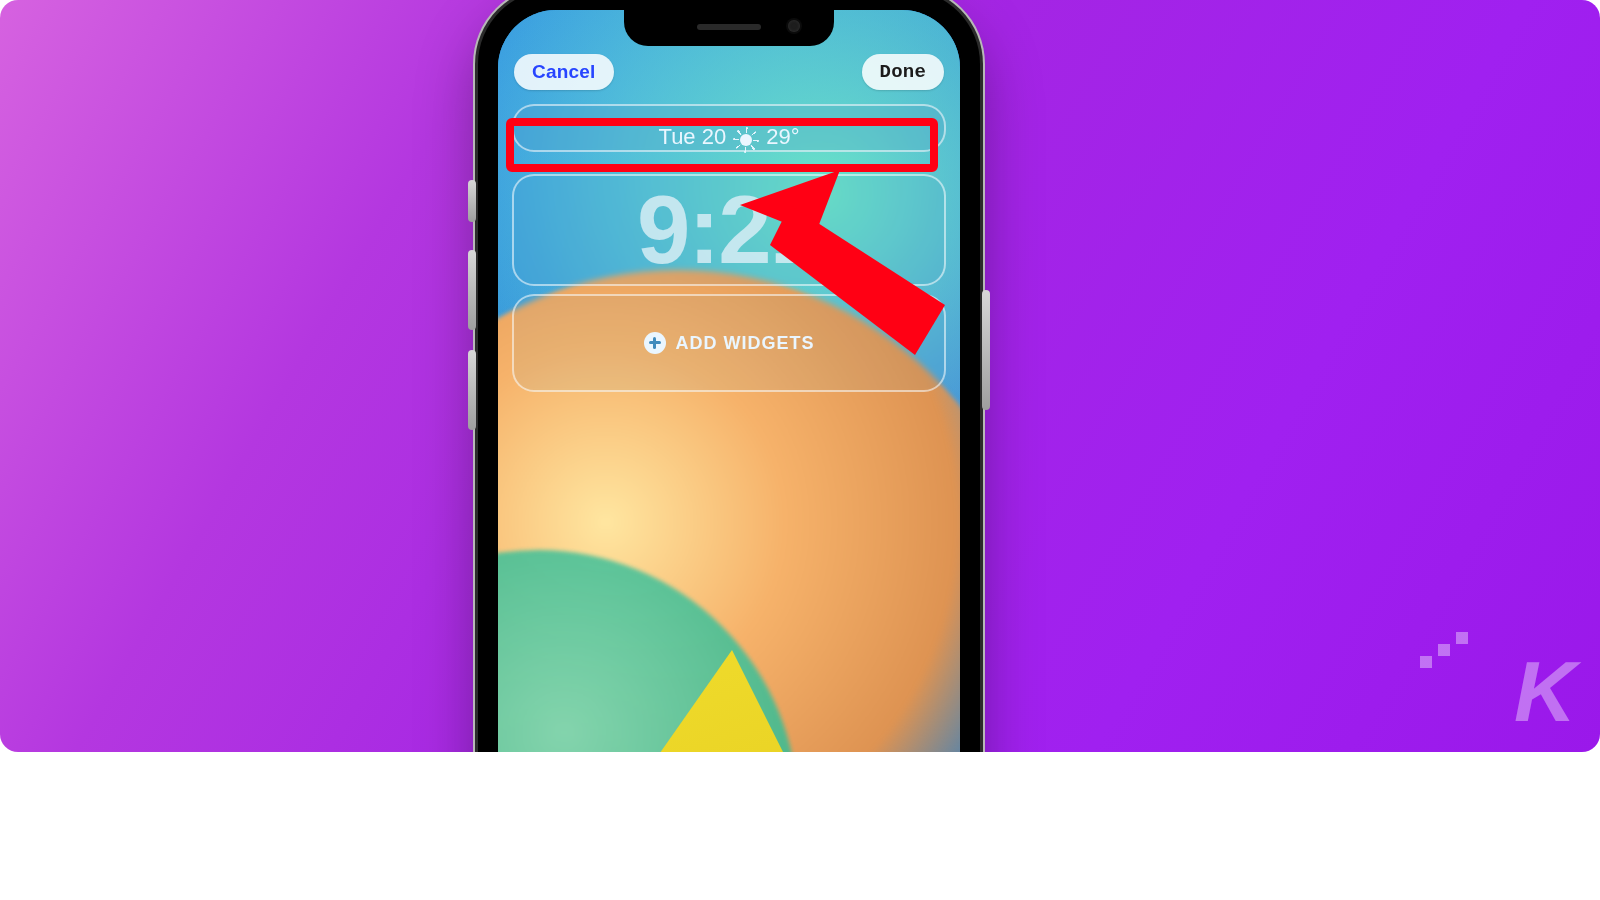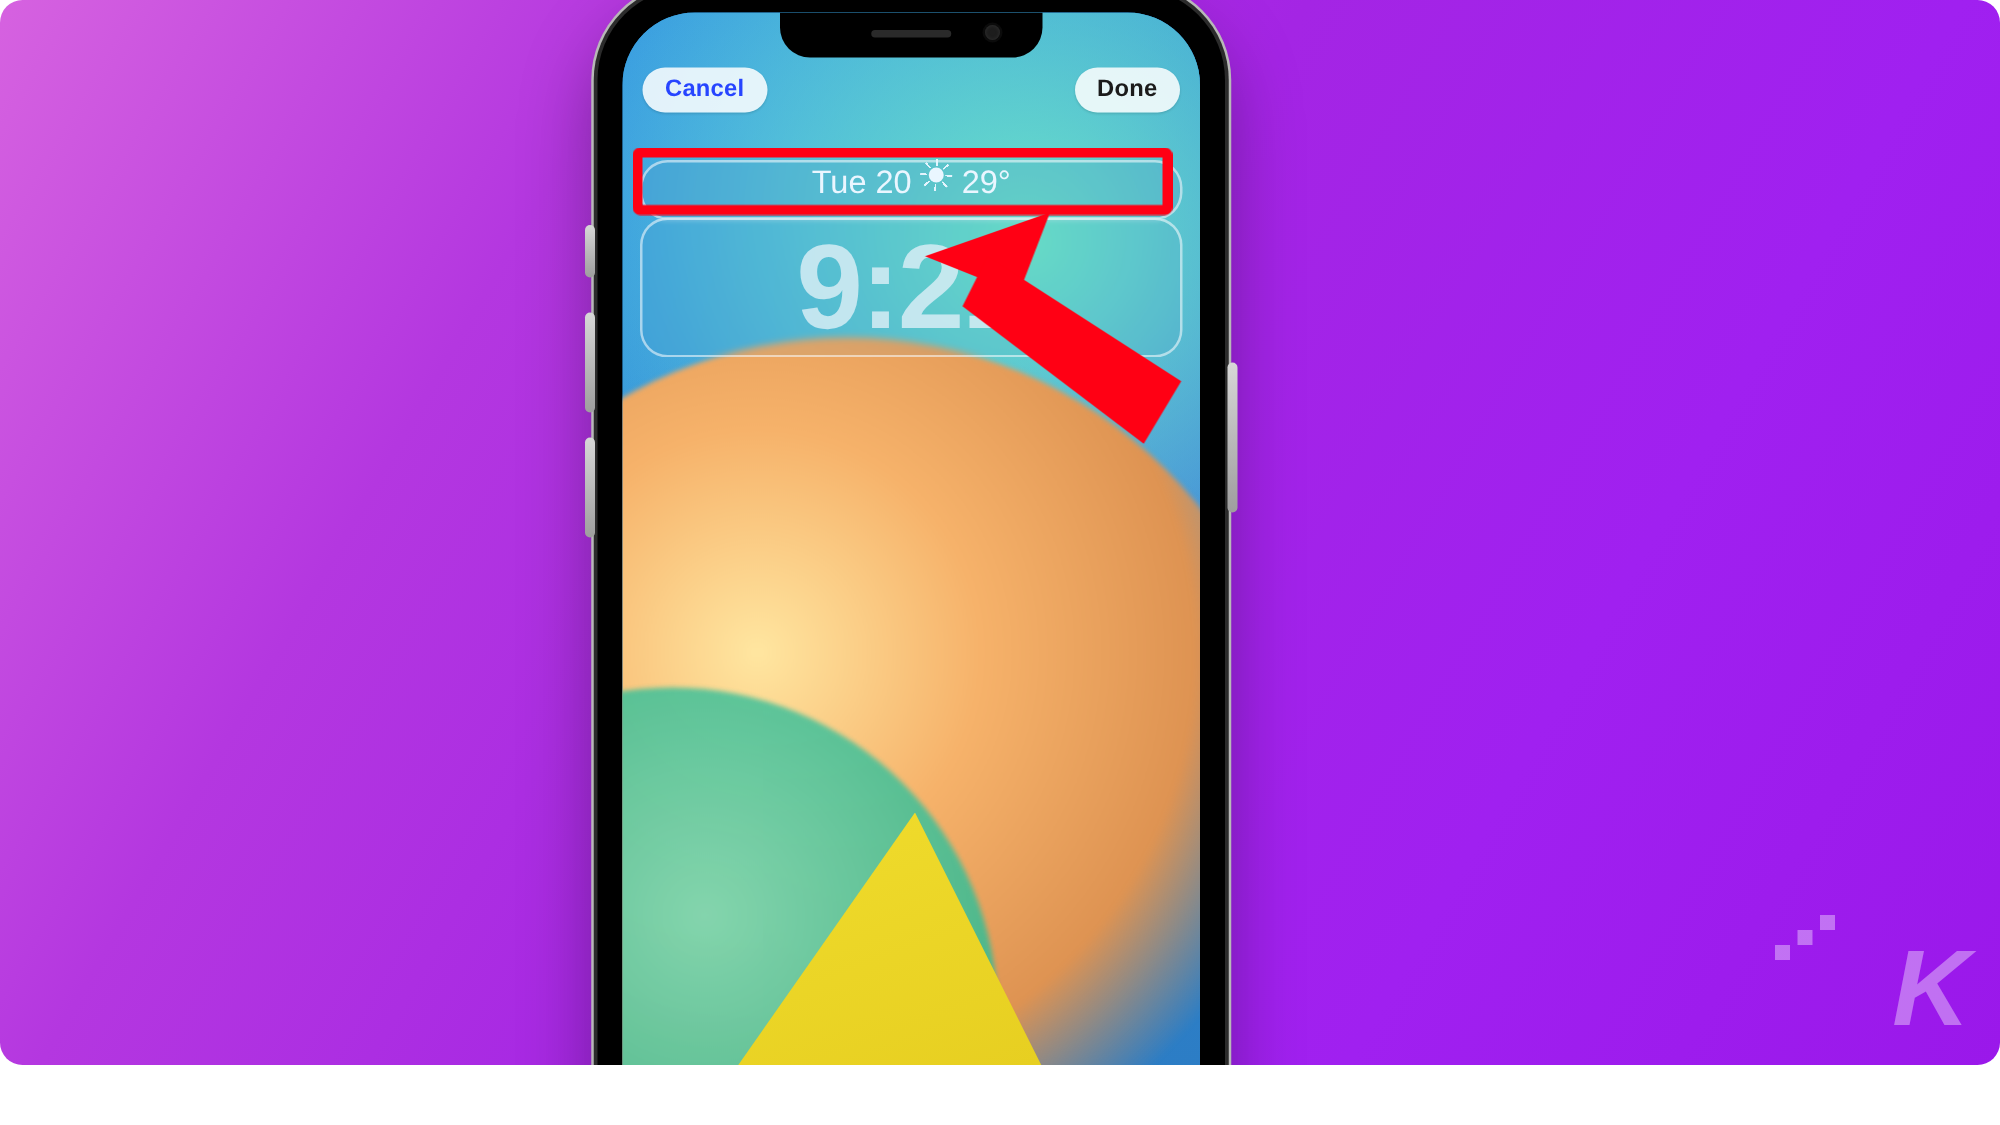--- a/index.html
+++ b/index.html
@@ -1,19 +1,19 @@
 <!DOCTYPE html>
 <html><head>
 <meta charset="utf-8">
 <style>
   * { box-sizing: border-box; margin: 0; padding: 0; }
   html, body { width: 1600px; height: 900px; overflow: hidden; font-family: -apple-system, "Helvetica Neue", Arial, sans-serif; }
   .stage {
     position: relative;
-    width: 1600px; height: 852px;
+    width: 1600px; height: 752px;
     background: linear-gradient(120deg, #d662e0 0%, #b437e0 25%, #a425e4 50%, #a020f0 75%, #9a18ea 100%);
     border-radius: 18px;
     overflow: hidden;
   }
 
   
   .phone {
     position: absolute;
     left: 478px; top: -10px;
     width: 502px; height: 1060px;
@@ -89,33 +89,33 @@
     background: rgba(255,255,255,0.85);
     border-radius: 20px;
     padding: 7px 18px;
     font-size: 19px;
     font-weight: 600;
     letter-spacing: 0.2px;
     box-shadow: 0 1px 2px rgba(0,0,0,0.15);
     cursor:pointer;
   }
   .pill.cancel { left:16px; color:#2745ff; }
-  .pill.done   { right:16px; color:#1b1b1b; }
+  .pill.done   { right:16px; color:#1b1b1b;font-family:Liberation Mono, monospace; }
 
   
   .slot {
     position:absolute; left:14px; right:14px;
     border:2px solid rgba(255,255,255,0.55);
     border-radius: 22px;
     backdrop-filter: blur(2px);
   }
   .slot-date {
-    top:118px; height:48px;
-    display:flex; align-items:flex-start; justify-content:center; gap:10px;
-    color:#eaf6ff; font-size:26px; font-weight:500;
+    top:94px; height:48px;
+    display:flex; align-items:flex-end; justify-content:center; gap:10px;
+    color:#eaf6ff; font-size:22px; font-weight:500;
     background: rgba(80,150,190,0.22);
   }
   .slot-date .sun {
     width:20px; height:20px; display:inline-block; position:relative;
   }
   .slot-date .sun::before{
     content:""; position:absolute; inset:4px; background:#eaf6ff; border-radius:50%;
   }
   .slot-date .sun::after{
     content:""; position:absolute; inset:-3px; border-radius:50%;
@@ -222,20 +222,24 @@
       <div class="slot slot-date">
         <span>Tue 20</span>
         <span class="sun"></span>
         <span>29°</span>
       </div>
 
       <div class="slot slot-time">
         <span class="time-text">9:21</span>
       </div>
 
+      <div class="slot slot-widgets">
+        <span class="plus-circle"></span>
+        <span>ADD WIDGETS</span>
+      </div>
     </div>
   </div>
 
   <div class="highlight" style="left:506px; top:118px; width:432px; height:54px;"></div>
 
   <div class="arrow-wrap" style="left:730px; top:160px; width:240px; height:210px;">
     <svg class="arrow-svg" width="240" height="210" viewBox="0 0 240 210">
       <g fill="#ff0014">
         <polygon points="10,45 110,10 85,75"></polygon>
         <polygon points="60,45 215,145 185,195 40,85"></polygon>

